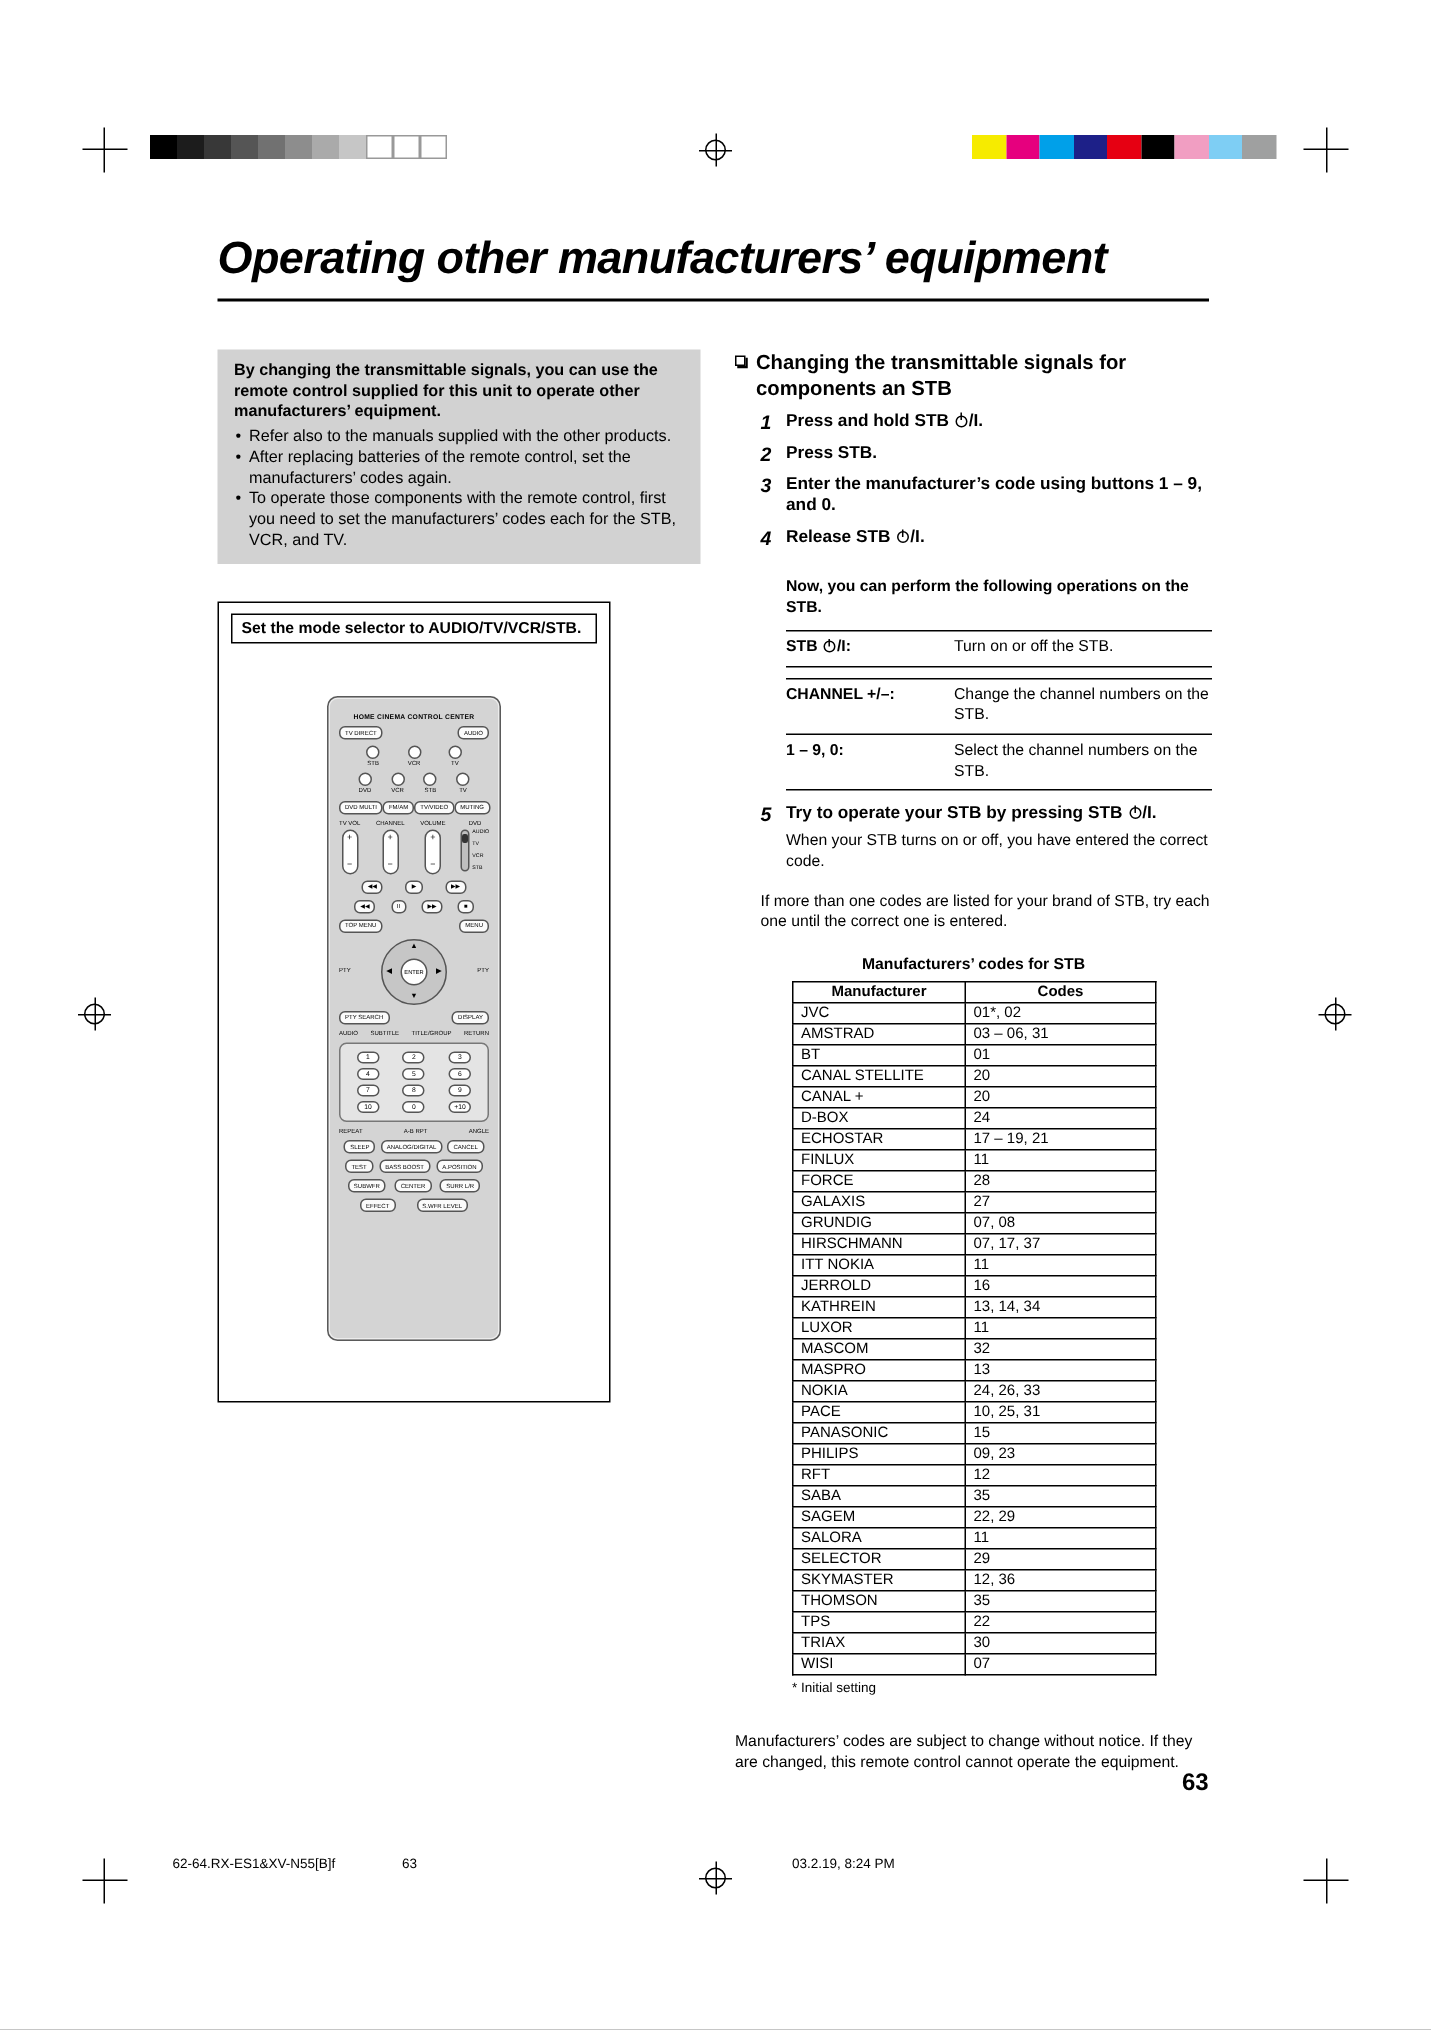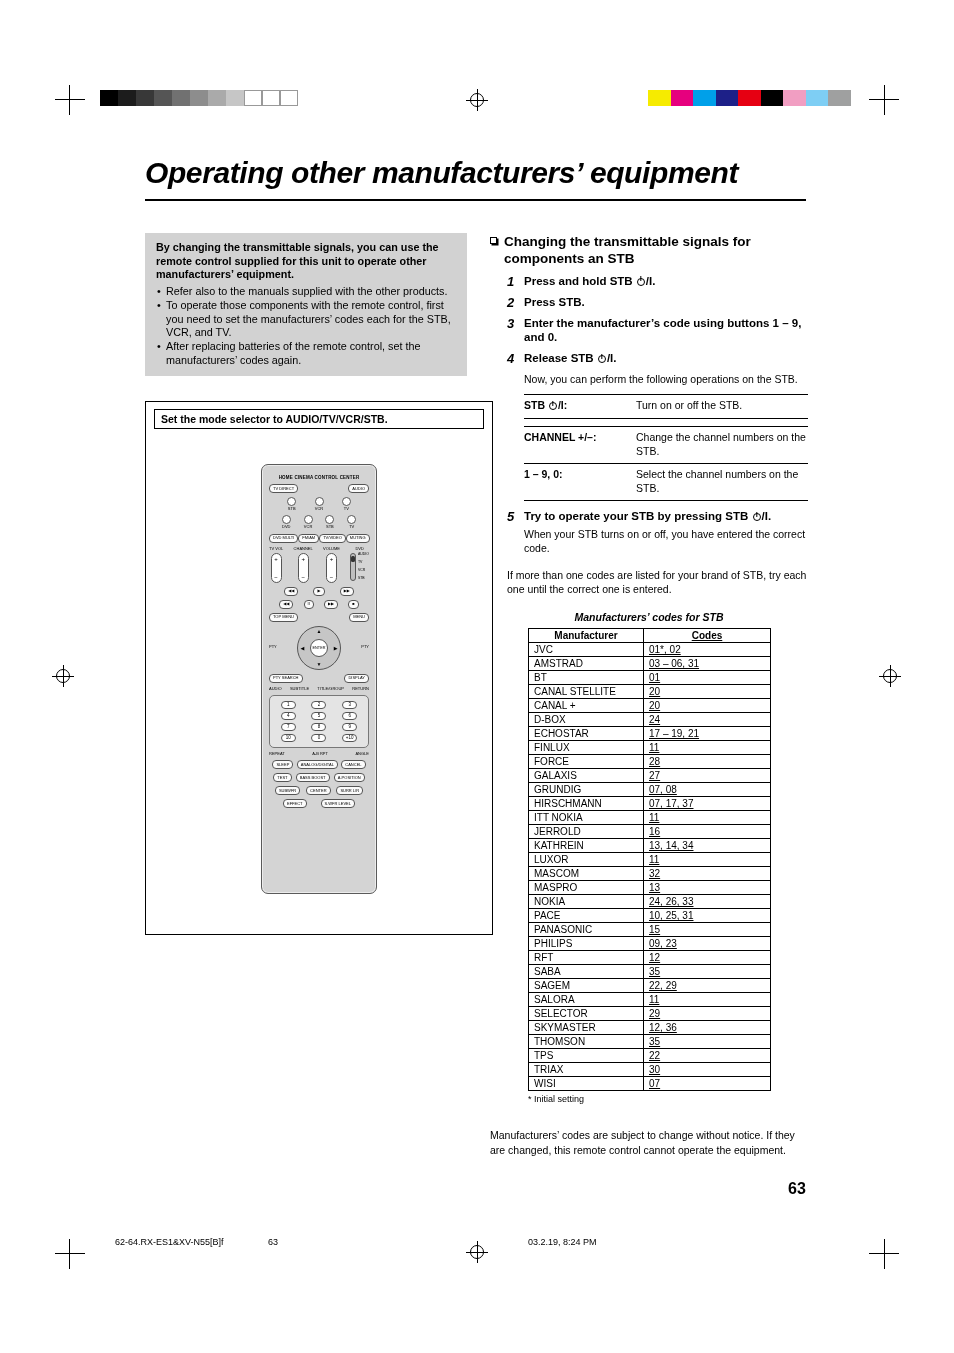--- a/index.html
+++ b/index.html
@@ -25,21 +25,21 @@
   .doc-title { position:absolute; left:145px; top:156px; font-size:30px; font-weight:bold; font-style:italic; letter-spacing:-0.4px; white-space:nowrap; }
   .title-rule { position:absolute; left:145px; top:199px; width:661px; height:2px; background:#000; }
 
   
   .intro-box { position:absolute; left:145px; top:233px; width:322px; background:#d2d2d2; padding:8px 10px 9px 11px; font-size:10.8px; line-height:1.27; }
   .intro-lead { font-weight:bold; }
   .intro-box ul { list-style:none; margin-top:3px; }
   .intro-box li { padding-left:10px; position:relative; }
   .intro-box li::before { content:"\2022"; position:absolute; left:1px; }
 
-  .remote-panel { position:absolute; left:145px; top:401px; width:348px; height:534px; border:1px solid #000; }
+  .remote-panel { position:absolute; left:145px; top:401px; width:262px; height:534px; border:1px solid #000; }
   .panel-header { border:1px solid #000; margin:7px 8px; padding:3px 6px; font-size:10.5px; font-weight:bold; }
 
   
   .remote { position:absolute; left:50%; top:62px; transform:translateX(-50%); width:116px; min-height:430px;
             background:#d4d4d4; border:1px solid #5a5a5a; border-radius:7px; padding:6px 7px 9px;
             box-shadow:inset 0 0 0 1px #ececec; }
   .r-row { display:flex; align-items:center; margin:4px 0; }
   .r-title { display:block; text-align:center; font-size:4.5px; font-weight:bold; letter-spacing:.2px; }
   .r-edge { justify-content:space-between; }
   .r-center { justify-content:space-evenly; }
@@ -74,34 +74,34 @@
   .rcol { position:absolute; left:490px; top:233px; width:322px; }
   .sec-head { display:flex; gap:7px; font-size:13.5px; font-weight:bold; line-height:1.28; }
   .sq { flex:none; width:7px; height:7px; border:1.5px solid #000; box-shadow:1.5px 1.5px 0 #000; margin-top:4px; background:#fff; }
 
   .steps { margin-left:17px; }
   .step { display:flex; margin-top:6px; }
   .step-num { flex:none; width:17px; font-size:13px; font-weight:bold; font-style:italic; }
   .step-main { font-size:11.5px; font-weight:bold; line-height:1.3; }
   .step-sub { font-size:10.5px; font-weight:normal; margin-top:4px; line-height:1.3; }
 
-  .para { font-size:10.5px; line-height:1.32; margin:7px 0 0 34px; }
+  .para { font-size:10.5px; line-height:1.32; margin:19px 0 0 34px;font-weight:bold; }
   .ops { margin:7px 0 0 34px; width:284px; border-bottom:1px solid #000; }
   .ops-row { display:flex; border-top:1px solid #000; padding:4px 0 5px; }
   .ops-label { flex:none; width:112px; font-size:10.5px; font-weight:bold; line-height:1.3; }
   .ops-desc { font-size:10.5px; line-height:1.3; }
   .more { margin:13px 0 0 17px; font-size:10.5px; line-height:1.32; }
   .more .b { font-weight:normal; }
 
-  .tbl-caption { margin:15px 0 5px 38px; width:242px; text-align:center; font-size:10.5px; font-weight:bold;font-style:italic; }
+  .tbl-caption { margin:15px 0 5px 38px; width:242px; text-align:center; font-size:10.5px; font-weight:bold; }
   table.codes { margin-left:38px; border-collapse:collapse; }
   .codes th, .codes td { border:1px solid #000; font-size:10px; padding:1px 5px; height:13px; text-align:left; vertical-align:middle; }
   .codes th { font-weight:bold; text-align:center; }
   .codes td:first-child, .codes th:first-child { width:115px; }
-  .codes td:last-child,  .codes th:last-child  { width:127px;text-decoration:underline; }
+  .codes td:last-child,  .codes th:last-child  { width:127px; }
   .fn { margin:3px 0 0 38px; font-size:9px; }
   .note { margin:24px 0 0 0; width:322px; font-size:10.5px; line-height:1.35; }
 
   .pageno { position:absolute; left:788px; top:1180px; font-size:16px; font-weight:bold; }
 
   .footer-item { position:absolute; top:1237px; font-size:9px; white-space:nowrap; }
   .f-file { left:115px; }
   .f-page { left:268px; }
   .f-date { left:528px; }
 
@@ -161,22 +161,22 @@
   <div class="mark" style="left:869px;top:1253px;width:30px;height:1px;"></div>
   <div class="mark" style="left:884px;top:1239px;width:1px;height:30px;"></div>
 
   <h1 class="doc-title">Operating other manufacturers’ equipment</h1>
   <div class="title-rule"></div>
 
   <div class="intro-box">
     <p class="intro-lead">By changing the transmittable signals, you can use the remote control supplied for this unit to operate other manufacturers’ equipment.</p>
     <ul>
         <li>Refer also to the manuals supplied with the other products.</li>
+        <li>After replacing batteries of the remote control, set the manufacturers’ codes again.</li>
         <li>To operate those components with the remote control, first you need to set the manufacturers’ codes each for the STB, VCR, and TV.</li>
-        <li>After replacing batteries of the remote control, set the manufacturers’ codes again.</li>
       </ul>
   </div>
 
   <div class="remote-panel">
     <div class="panel-header">Set the mode selector to AUDIO/TV/VCR/STB.</div>
     <div class="remote">
         <div class="r-row r-title">HOME CINEMA CONTROL CENTER</div>
         <div class="r-row r-edge">
           <span class="r-pill">TV DIRECT</span>
           <span class="r-pill">AUDIO</span>

